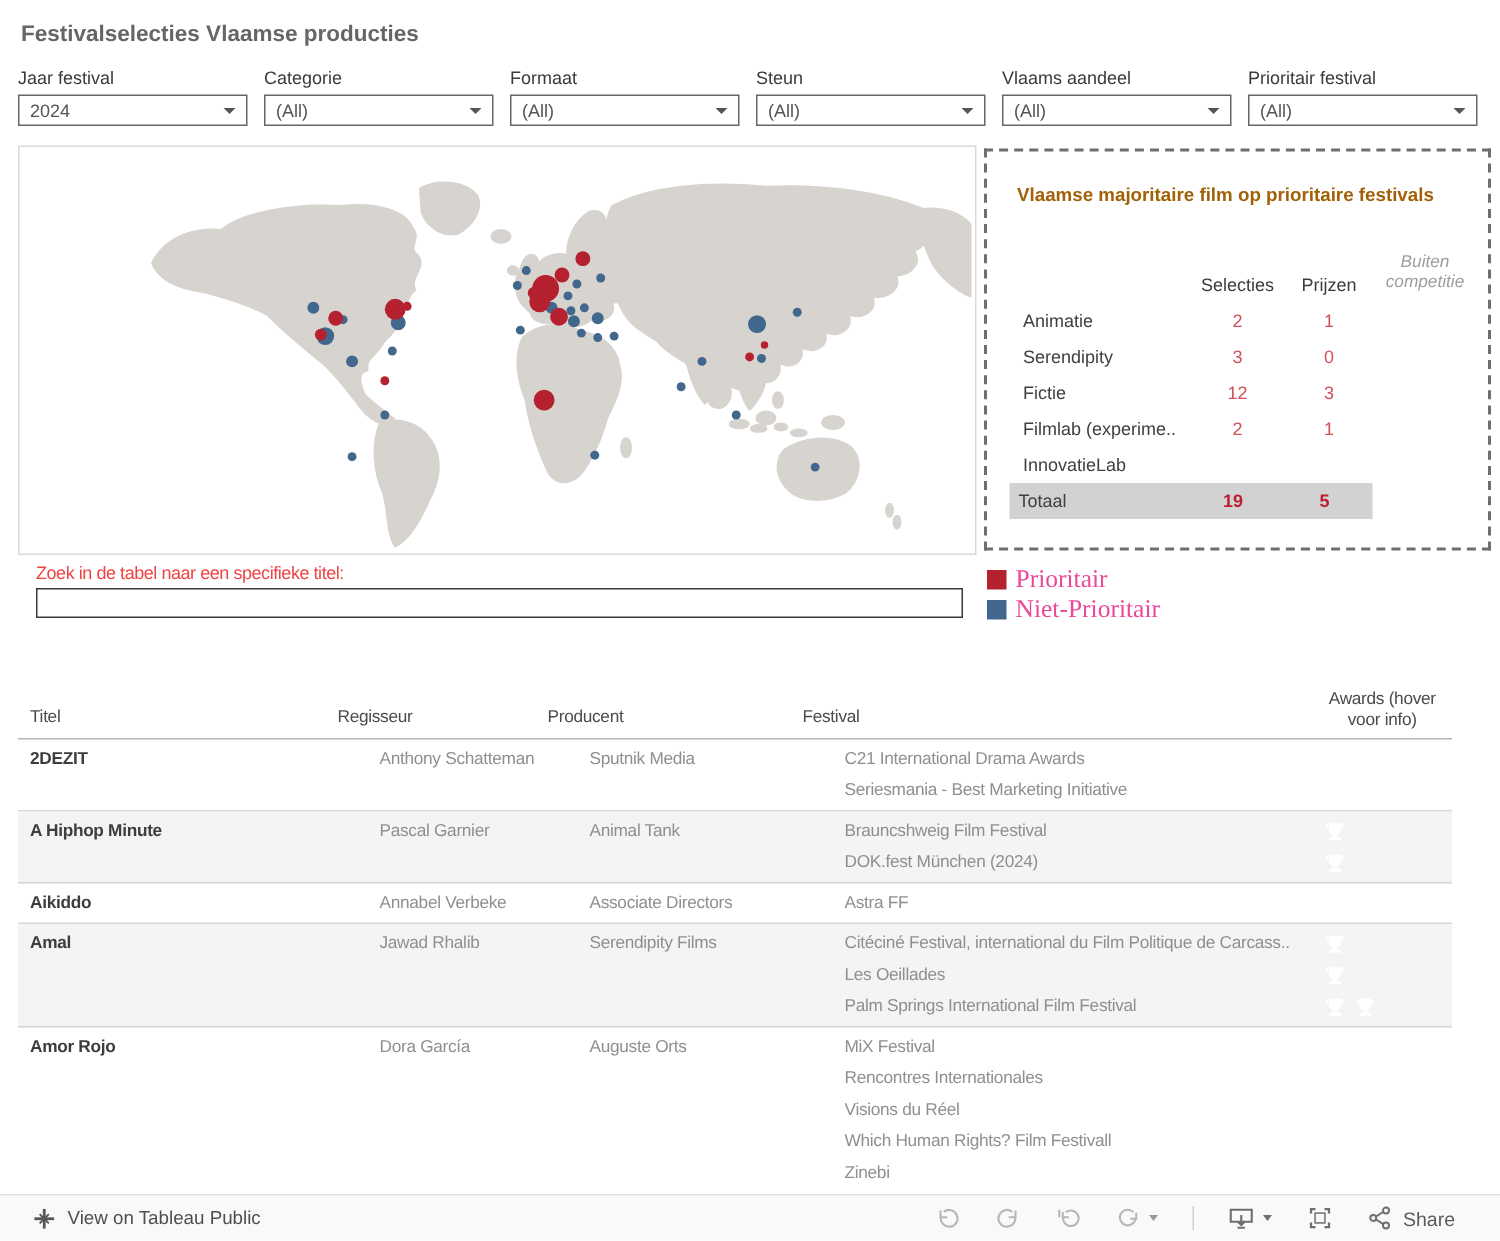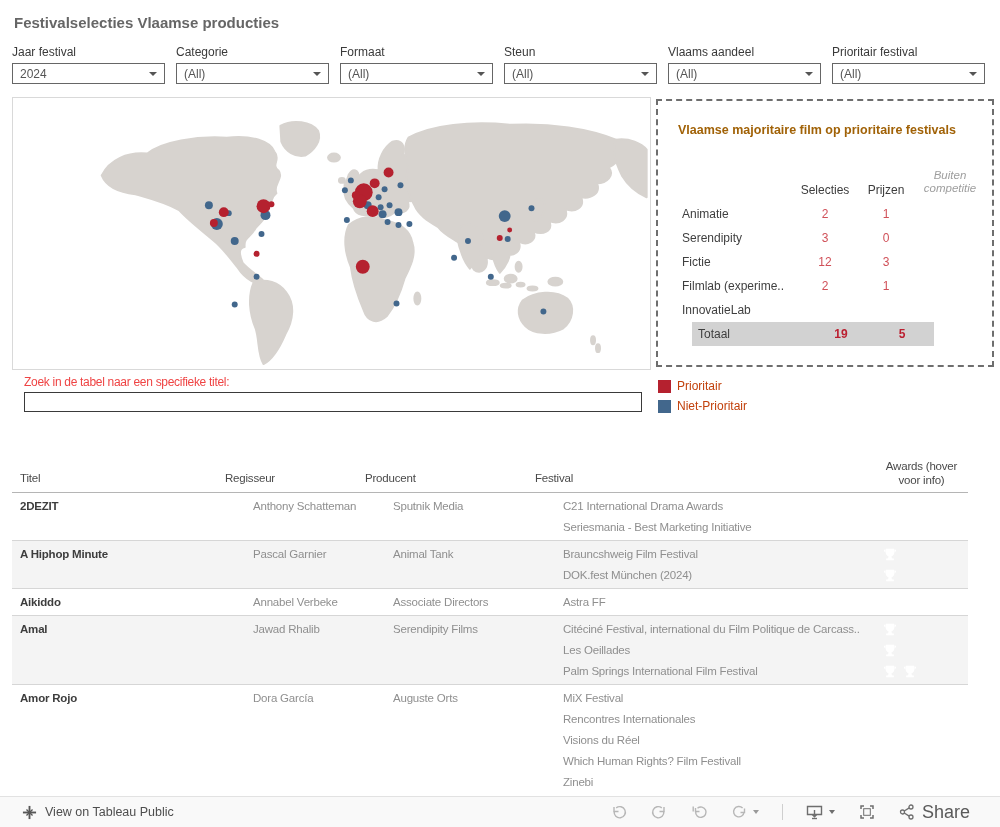--- a/index.html
+++ b/index.html
@@ -24,31 +24,31 @@
   .panel-title{position:absolute;left:20px;top:22px;width:290px;font-size:12.5px;font-weight:bold;color:#a16207;}
   .mini-head{position:absolute;top:82px;left:0;right:0;font-size:12px;color:#3c3c3c;}
   .mh-sel{position:absolute;left:136px;width:62px;text-align:center;}
   .mh-prij{position:absolute;left:199px;width:58px;text-align:center;}
   .mh-buiten{position:absolute;right:6px;top:-14px;width:72px;text-align:center;font-style:italic;color:#9e9e9e;font-size:11.5px;line-height:13px;}
   .panel-rows{position:absolute;left:0;top:101px;right:0;}
   .mrow{position:relative;height:24px;font-size:12px;color:#3f3f3f;}
   .mlabel{position:absolute;left:24px;top:5px;}
   .mnum{position:absolute;top:5px;width:62px;text-align:center;color:#d05058;}
   .mnum.sel{left:136px;} .mnum.prij{left:199px;width:58px;}
-  .mrow.total{background:#d2d2d2;margin-left:34px;width:242px;}
+  .mrow.total{background:#d2d2d2;margin-left:15px;width:242px;}
   .mrow.total .mlabel{left:6px;}
   .mrow.total .mnum{font-weight:bold;color:#bb1f30;}
   .mrow.total .mnum.sel{left:118px;} .mrow.total .mnum.prij{left:181px;}
   
   .search-label{position:absolute;left:24px;top:375px;font-size:12px;color:#ef4444;letter-spacing:-0.3px;}
   .search-input{position:absolute;left:24px;top:392px;width:608px;height:16px;border:1px solid #3a3a3a;font-size:12px;padding:1px 4px;outline:none;}
   .legend{position:absolute;left:658px;top:376px;}
   .legend-row{display:flex;align-items:center;height:20px;gap:6px;cursor:pointer;}
   .swatch{width:13px;height:13px;display:inline-block;}
-  .legend-label{font-size:12px;color:#c2410c;}
+  .legend-label{font-size:17px;color:#ec4899;font-family:Liberation Serif, serif;}
   
   .table{position:absolute;left:12px;top:447px;width:956px;height:346px;overflow:hidden;font-size:11.5px;}
   .thead{display:grid;grid-template-columns:205px 140px 170px 340px 1fr;height:46px;align-items:end;
     border-bottom:1px solid #b5b5b5;color:#4a4a4a;padding-left:8px;box-sizing:border-box;}
   .thead span{padding-bottom:8px;letter-spacing:-0.2px;}
   .thead .awards-h{text-align:center;line-height:14px;padding-bottom:5px;}
   .trow{display:grid;grid-template-columns:205px 140px 170px 340px 1fr;padding:3px 0 2px 8px;border-bottom:1px solid #d6d6d6;box-sizing:border-box;}
   .trow.shaded{background:#f4f4f4;}
   .cell{line-height:21px;letter-spacing:-0.2px;}
   .cell.titel{font-weight:bold;color:#3d3d3d;}
@@ -59,21 +59,21 @@
   
   .toolbar{position:absolute;left:0;top:796px;width:1000px;height:31px;background:#f9f9f9;border-top:1px solid #e2e2e2;
     display:flex;align-items:center;justify-content:space-between;box-sizing:border-box;}
   .tb-left{display:flex;align-items:center;gap:8px;padding-left:22px;cursor:pointer;}
   .tb-left .lbl{font-size:12.5px;color:#4e4e4e;}
   .tb-right{display:flex;align-items:center;gap:22px;padding-right:30px;}
   .tbi{display:flex;align-items:center;gap:4px;cursor:pointer;}
   .tbi svg{display:block;}
   .dim{color:#b7b7b7;} .drk{color:#6e6e6e;}
   .vdiv{width:1px;height:16px;background:#cfcfcf;}
-  .share-lbl{font-size:18px;color:#5a5a5a;margin-left:2px;}
+  .share-lbl{font-size:13px;color:#5a5a5a;margin-left:2px;}
 </style>
 </head>
 <body>
 
 <div class="app-title">Festivalselecties Vlaamse producties</div>
 
 <div class="filter-bar">
     <div class="filter">
       <div class="filter-label">Jaar festival</div>
       <div class="filter-box">

